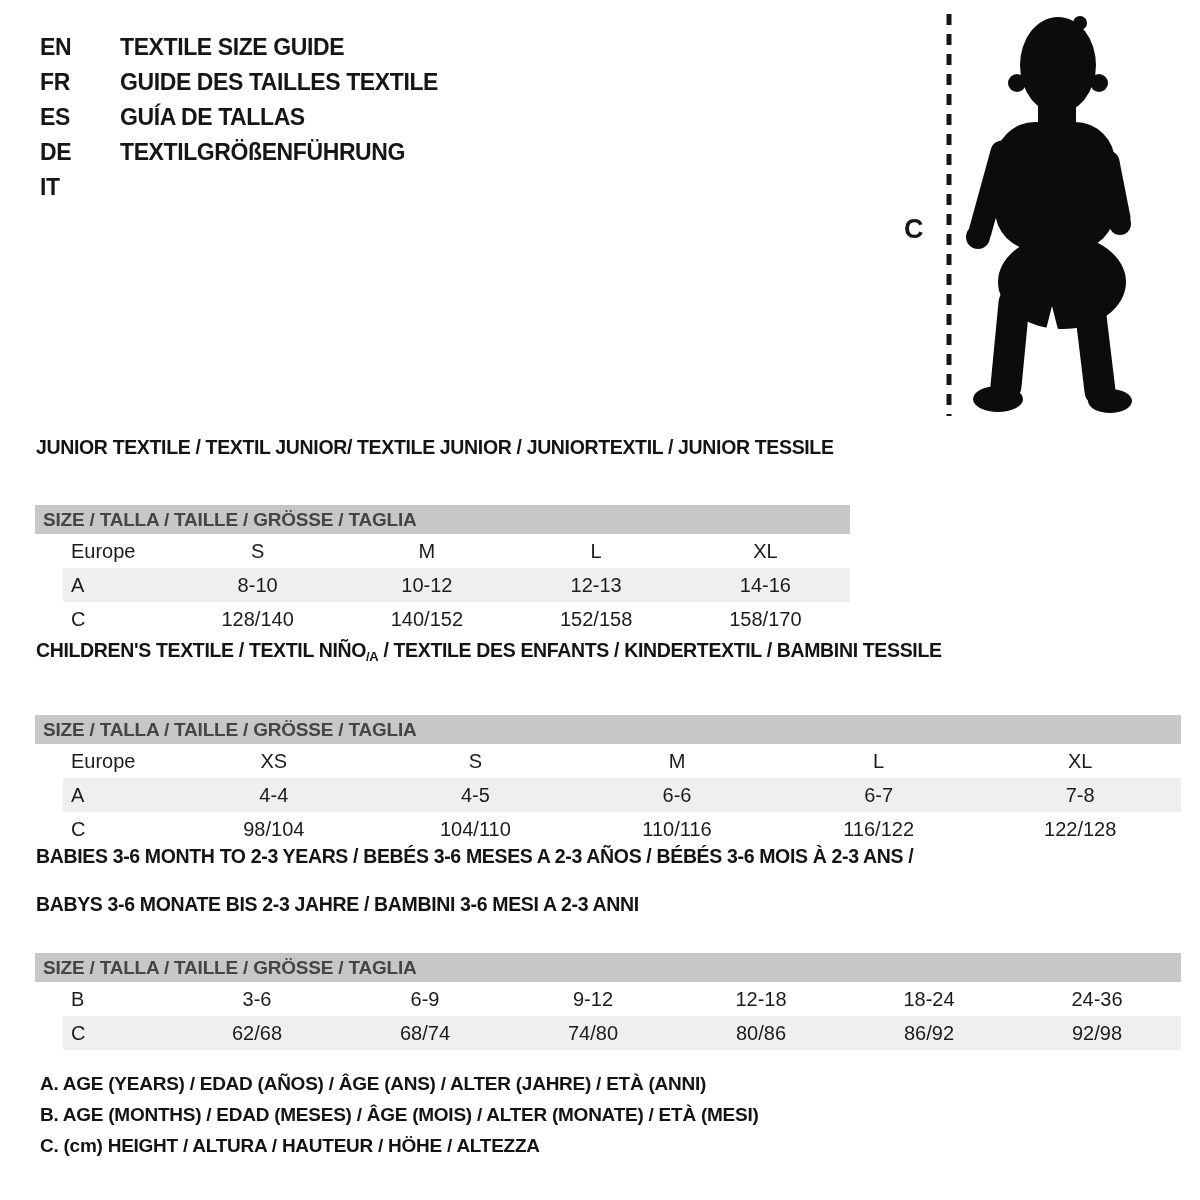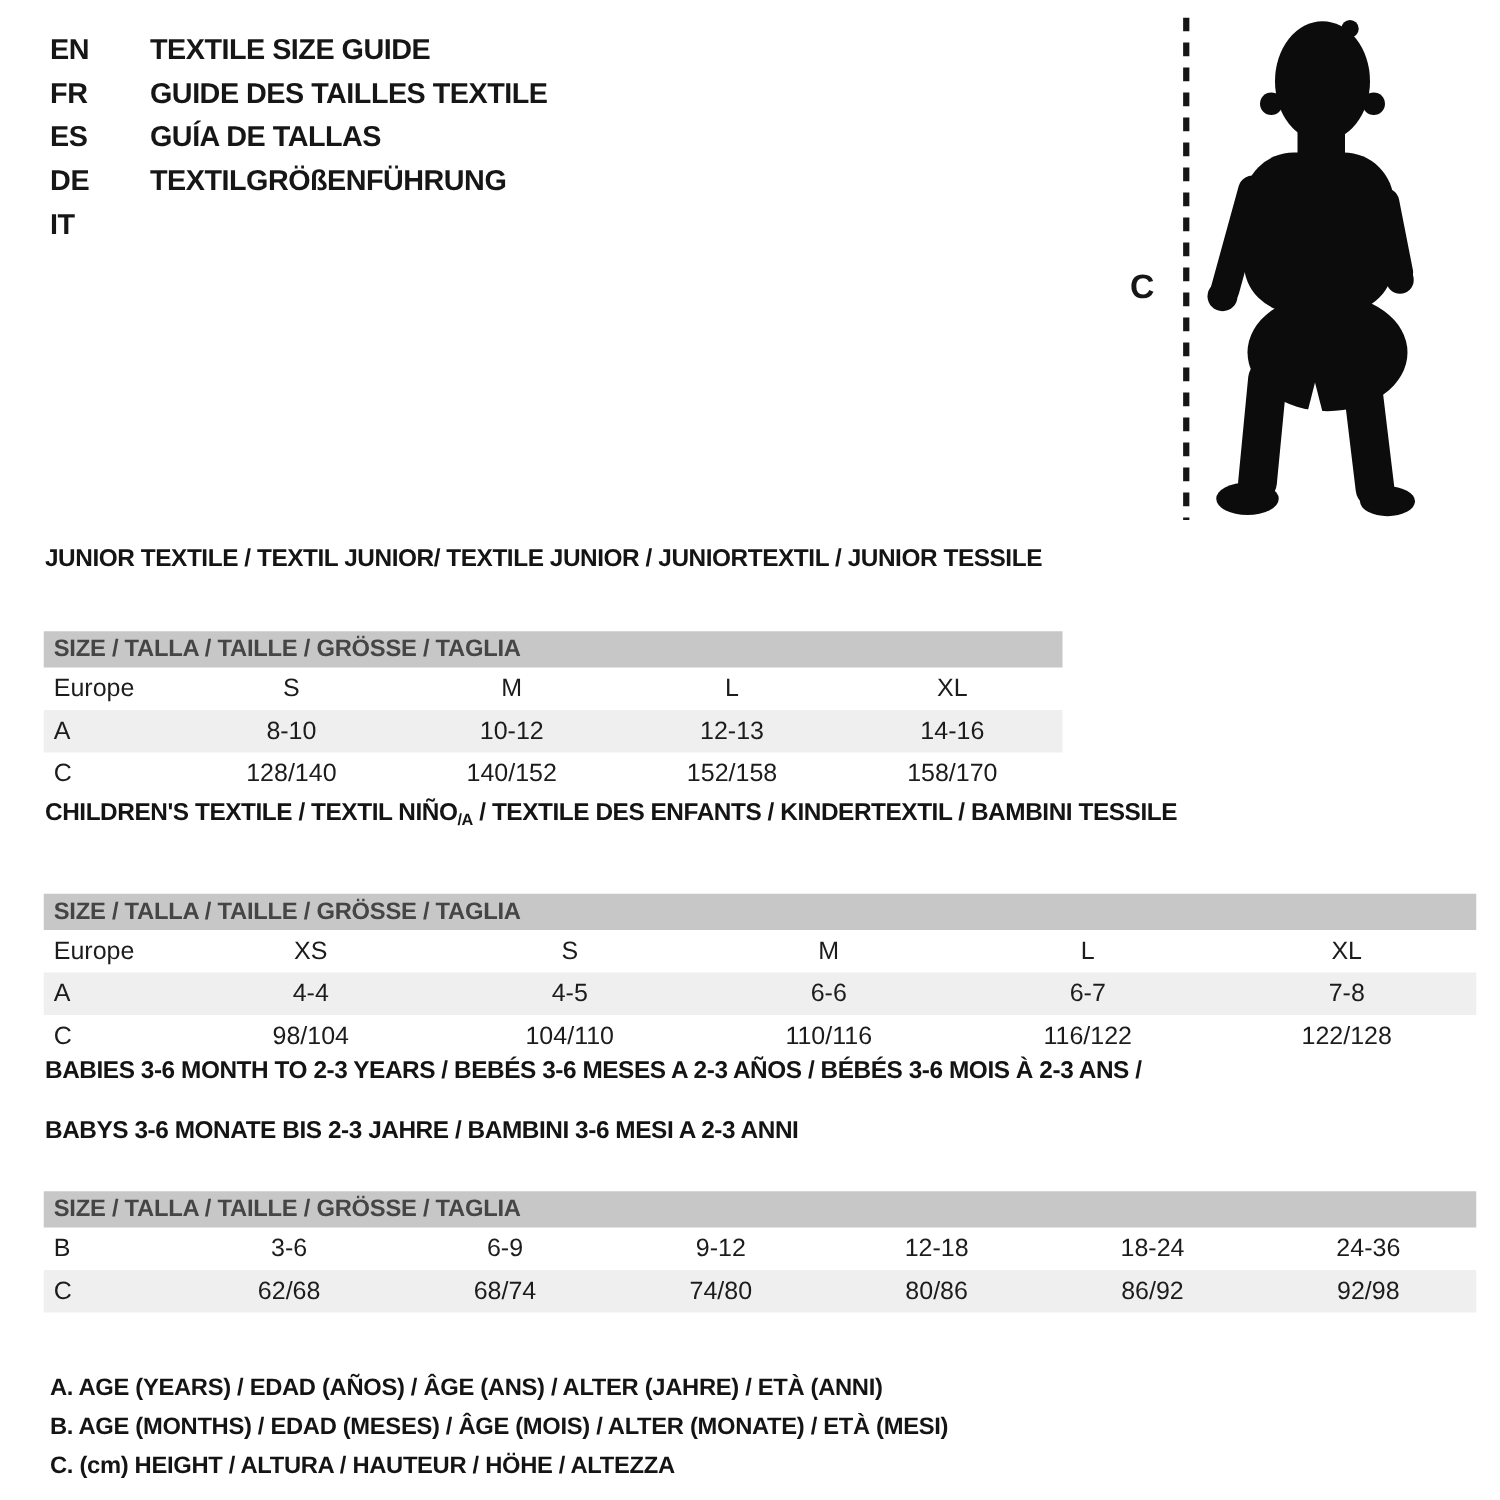--- a/index.html
+++ b/index.html
@@ -16,21 +16,21 @@
     width:1200px;height:1200px;
     background:#ffffff;
     font-family:"Liberation Sans", sans-serif;
     color:var(--ink);
     overflow:hidden;
   }
   .abs{position:absolute;}
 
   
   #lang-block{left:40px;top:26px;}
-  .lang-row{display:flex;height:35px;align-items:flex-start;}
+  .lang-row{display:flex;height:35px;align-items:flex-end;}
   .lang-code{width:80px;font-weight:700;font-size:23px;letter-spacing:-0.3px;}
   .lang-title{font-weight:700;font-size:23px;letter-spacing:-0.4px;white-space:nowrap;}
 
   
   #measure-line{left:944px;top:14px;}
   #measure-label{left:904px;top:214px;font-weight:700;font-size:27px;}
   #figure{left:962px;top:10px;}
 
   
   .section-heading{
@@ -42,30 +42,30 @@
   
   .size-table{position:absolute;}
   .size-header{
     height:29px;line-height:29px;
     background:var(--hdr-bg);color:var(--hdr-text);
     font-weight:700;font-size:19px;letter-spacing:-0.2px;
     padding-left:8px;white-space:nowrap;margin-top:24px;
   }
   .trow{
     display:grid;height:34px;line-height:34px;
-    font-size:20px;color:#1c1c1c;
+    font-size:20px;color:#1c1c1c;margin-left:28px;
   }
   .trow.shaded{background:var(--alt-bg);}
   .tlabel{text-align:left;padding-left:8px;}
   .tcell{text-align:center;}
 
   
   .legend-line{
     font-weight:700;font-size:19px;letter-spacing:-0.25px;
-    white-space:nowrap;color:#141414;margin-top:27px;
+    white-space:nowrap;color:#141414;
   }
 </style>
 </head>
 <body>
 
 <div class="abs" id="lang-block">
     <div class="lang-row">
       <span class="lang-code">EN</span>
       <span class="lang-title">TEXTILE SIZE GUIDE</span>
     </div>

